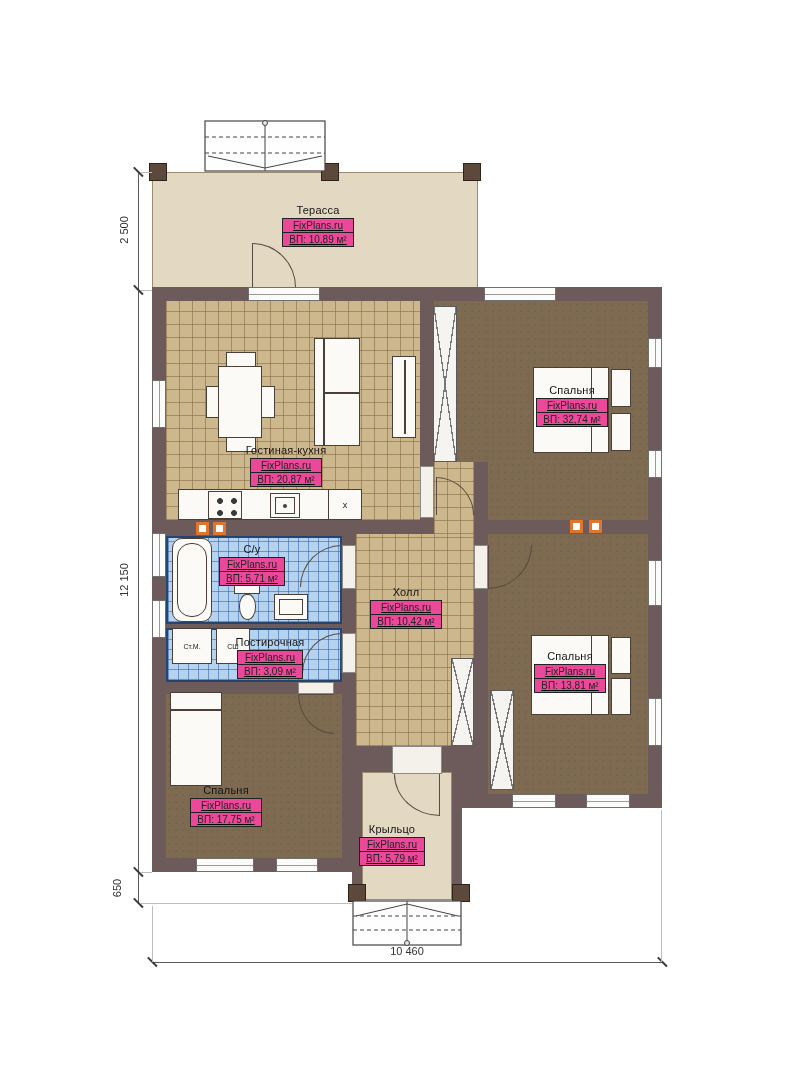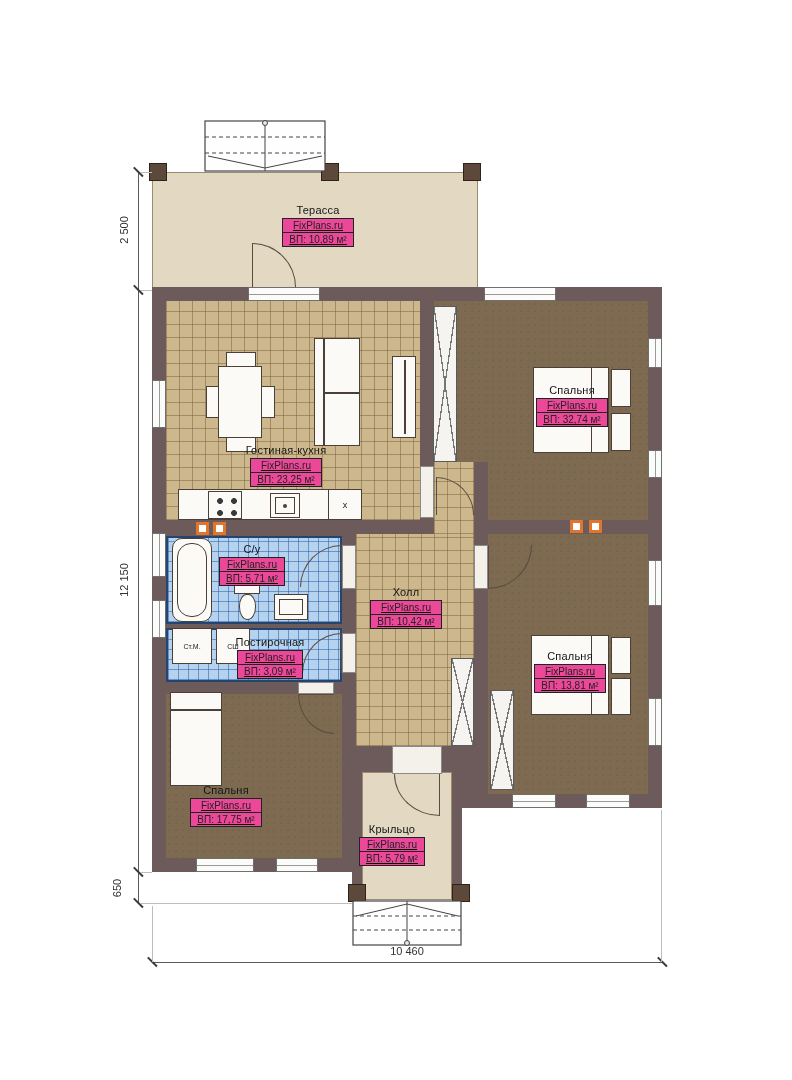--- a/index.html
+++ b/index.html
@@ -188,21 +188,21 @@
     <div class="room-name">Терасса</div>
     <div class="label-box">
       <div class="brand">FixPlans.ru</div>
       <div class="area">ВП: 10,89 м²</div>
     </div>
   </div>
   <div class="room-label" style="left:236px;top:444px;width:100px;">
     <div class="room-name">Гостиная-кухня</div>
     <div class="label-box">
       <div class="brand">FixPlans.ru</div>
-      <div class="area">ВП: 23,25 м²</div>
+      <div class="area">ВП: 20,87 м²</div>
     </div>
   </div>
   <div class="room-label" style="left:524px;top:384px;width:96px;">
     <div class="room-name">Спальня</div>
     <div class="label-box">
       <div class="brand">FixPlans.ru</div>
       <div class="area">ВП: 32,74 м²</div>
     </div>
   </div>
   <div class="room-label" style="left:204px;top:543px;width:96px;">

